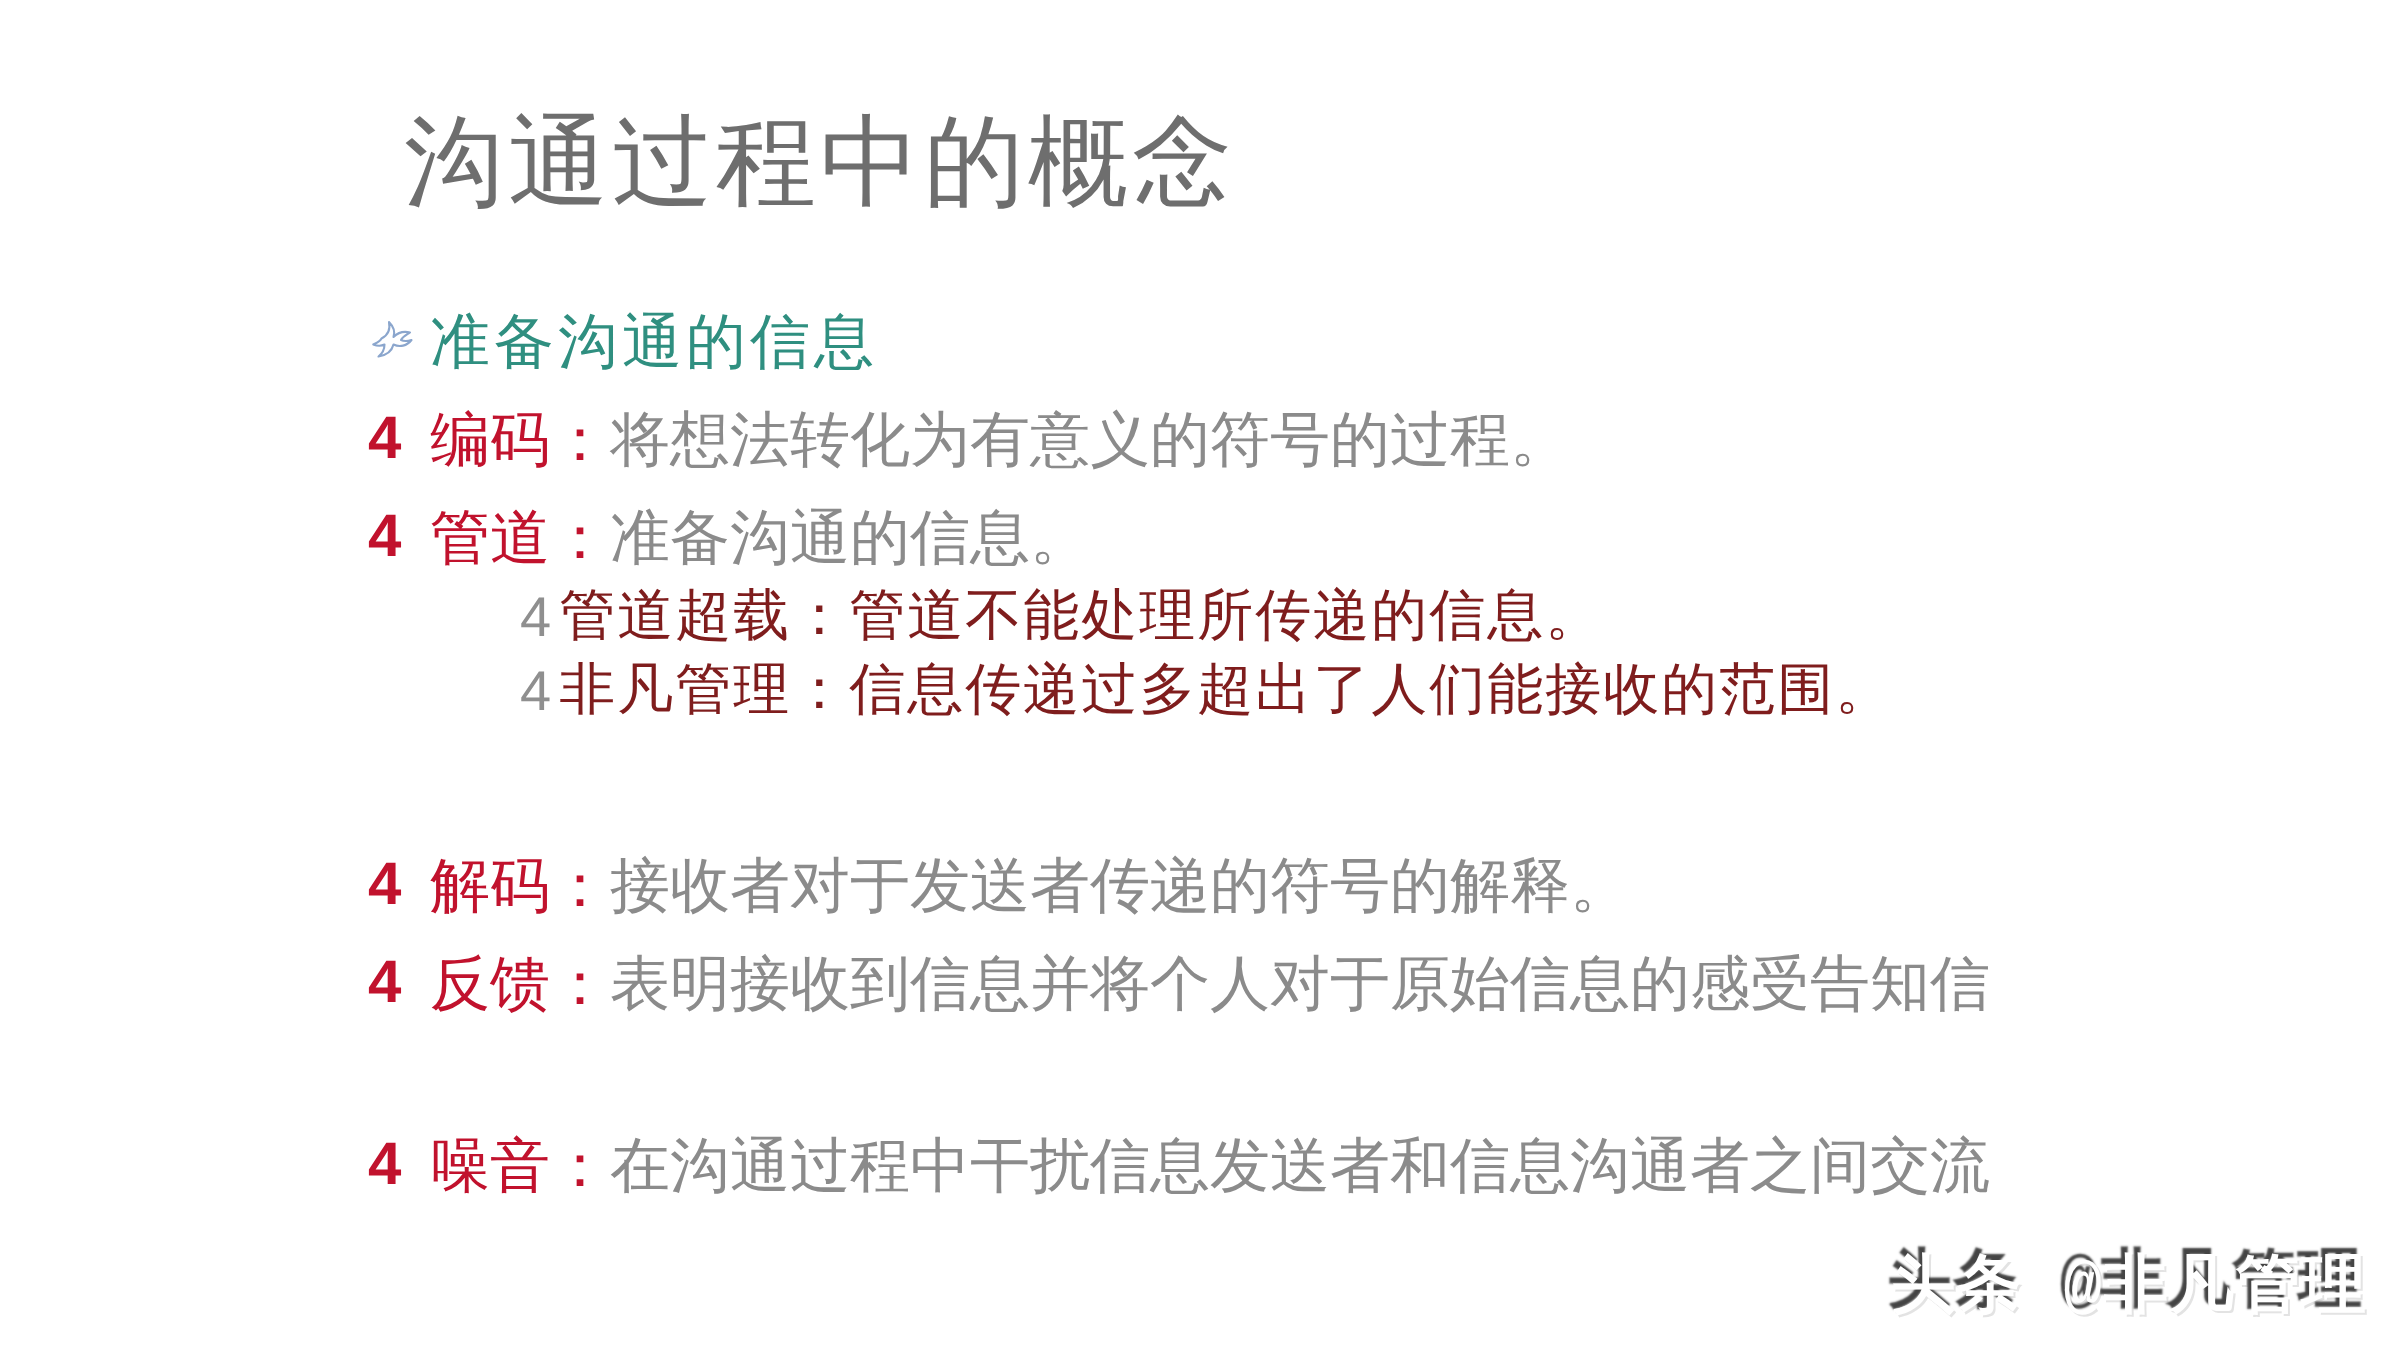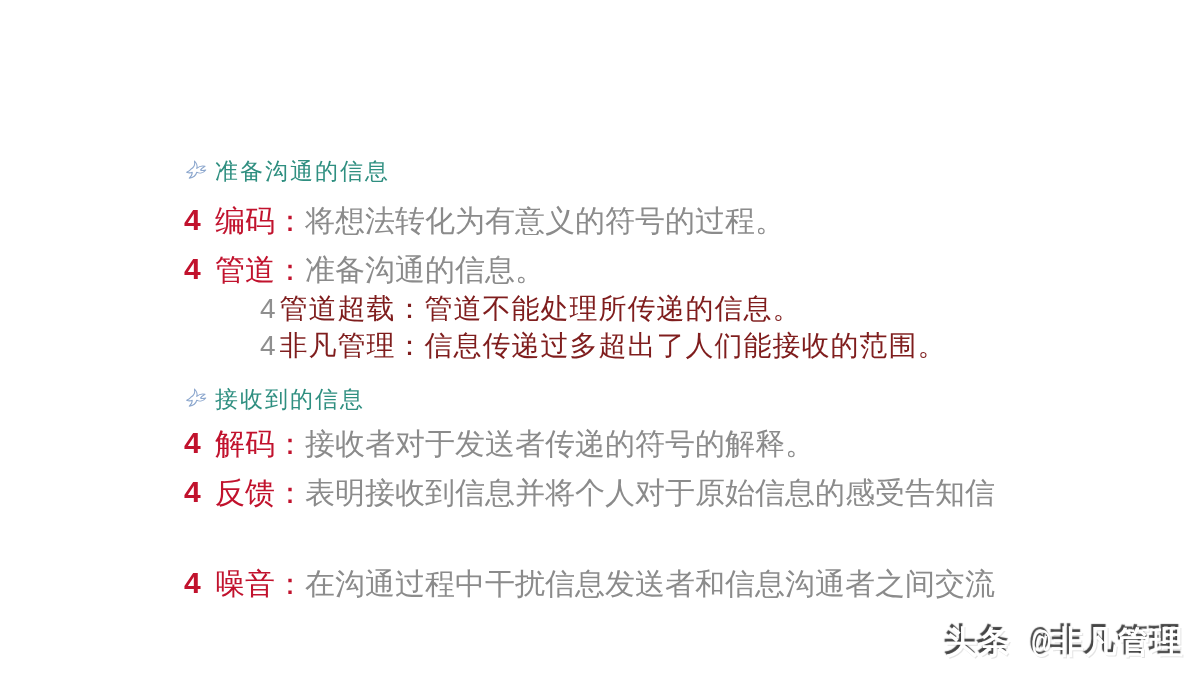--- a/index.html
+++ b/index.html
@@ -17,21 +17,21 @@
   }
   .row{
     position:absolute;left:184px;
     display:flex;align-items:flex-start;white-space:nowrap;
   }
   .dove{
     width:24px;height:30px;margin-right:7px;margin-top:3px;
     display:inline-block;flex:0 0 auto;
   }
   .htext{
-    font-size:23px;line-height:40px;letter-spacing:2px;
+    font-size:30px;line-height:40px;letter-spacing:2px;
     color:#2f8f80;
   }
   .marker{
     flex:0 0 auto;width:31px;
     font-family:"Liberation Sans","DejaVu Sans",sans-serif;
     font-weight:700;font-size:30px;line-height:44px;
     color:#c1122d;
   }
   .btext{
     font-size:30px;line-height:46px;color:#8b8b8b;
@@ -54,20 +54,21 @@
     color:#ffffff;
     text-shadow:-2px -3px 1px rgba(48,48,48,0.9), 1px 1px 0 rgba(200,200,200,0.5);
     white-space:nowrap;
   }
 </style>
 </head>
 <body>
 
 <div class="slide">
 
+  <div class="title">沟通过程中的概念</div>
 
   <div class="row" style="top:152px">
     <span class="dove">
       <svg viewBox="0 0 32 32" width="24" height="30" xmlns="http://www.w3.org/2000/svg">
         <path d="M9 15 C13 13 15 9 14 4 C17 7 18 11 17 14 C20 11 24 10 28 11 C25 13 23 14 22 16 C24 17 26 17 29 16 C26 20 21 21 17 19 C16 23 13 26 7 27 C9.5 25 11 22 11 19 C9 20 6 20 3.5 19 C5.5 18 8 17 9 15 Z" fill="none" stroke="#8ba6cd" stroke-width="1.4" stroke-linejoin="round"></path>
       </svg>
     </span>
     <span class="htext">准备沟通的信息</span>
   </div>
 
@@ -88,28 +89,20 @@
   <div class="row subrow" style="top:289px">
     <span class="submarker">4</span>
     <span class="subtext">管道超载：管道不能处理所传递的信息。</span>
   </div>
 
   <div class="row subrow" style="top:326px">
     <span class="submarker">4</span>
     <span class="subtext">非凡管理：信息传递过多超出了人们能接收的范围。</span>
   </div>
 
-  <div class="row" style="top:380px">
-    <span class="dove">
-      <svg viewBox="0 0 32 32" width="24" height="30" xmlns="http://www.w3.org/2000/svg">
-        <path d="M9 15 C13 13 15 9 14 4 C17 7 18 11 17 14 C20 11 24 10 28 11 C25 13 23 14 22 16 C24 17 26 17 29 16 C26 20 21 21 17 19 C16 23 13 26 7 27 C9.5 25 11 22 11 19 C9 20 6 20 3.5 19 C5.5 18 8 17 9 15 Z" fill="none" stroke="#8ba6cd" stroke-width="1.4" stroke-linejoin="round"></path>
-      </svg>
-    </span>
-    <span class="htext">接收到的信息</span>
-  </div>
 
   <div class="row" style="top:421px">
     <span class="marker">4</span>
     <div class="btext">
       <span class="term">解码：</span><span class="desc">接收者对于发送者传递的符号的解释。</span>
     </div>
   </div>
 
   <div class="row" style="top:470px">
     <span class="marker">4</span>

